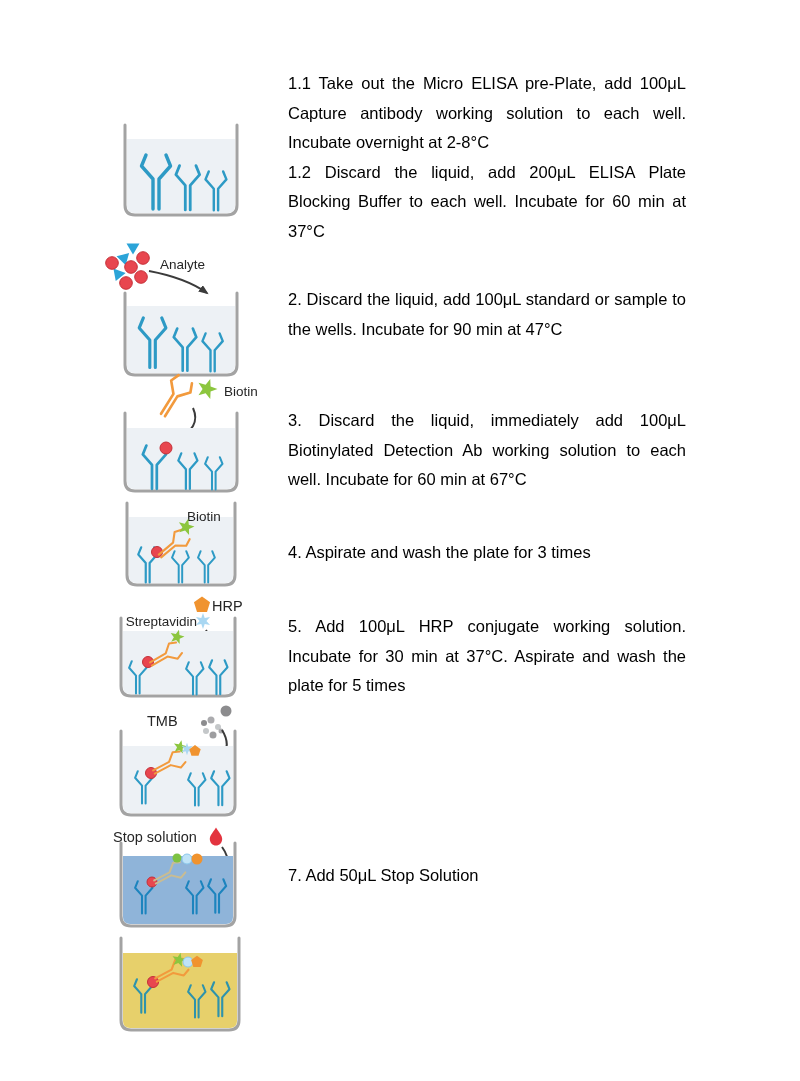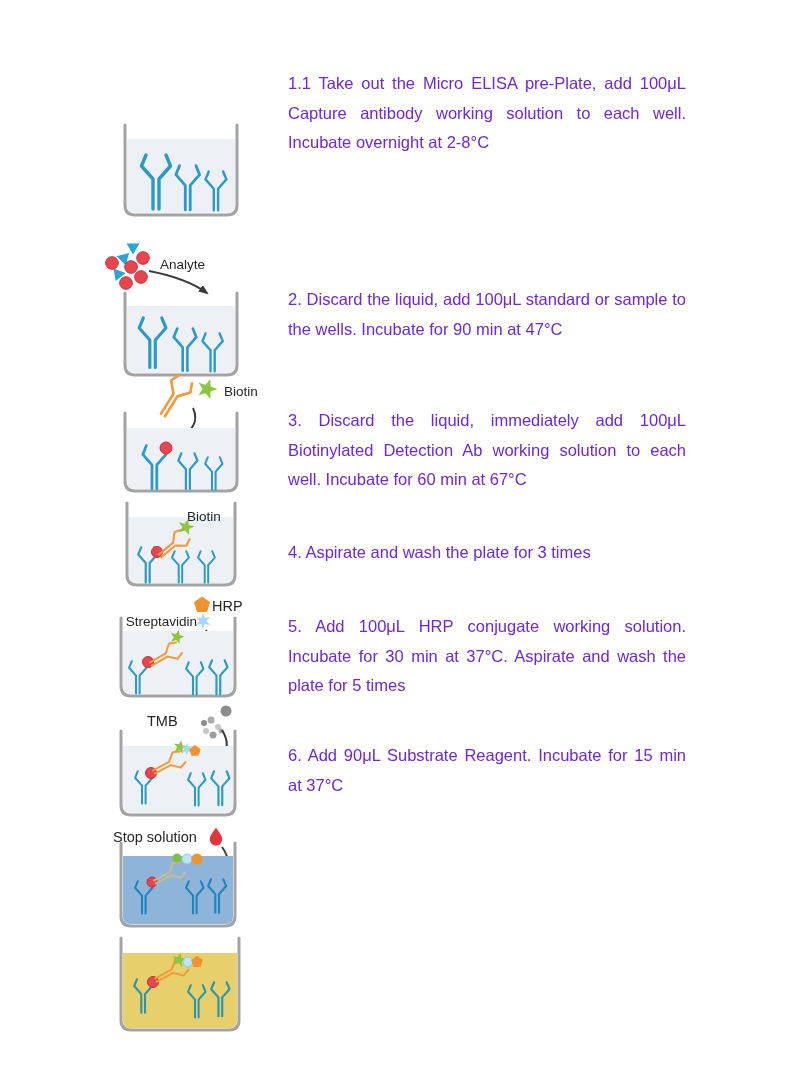--- a/index.html
+++ b/index.html
@@ -1,19 +1,19 @@
 <!DOCTYPE html>
 <html><head>
 <meta charset="utf-8">
 <style>
   html,body{margin:0;padding:0;background:#fff;}
   .page{position:relative;width:800px;height:1081px;background:#ffffff;
         font-family:"Liberation Sans",sans-serif;overflow:hidden;}
   .canvas{position:absolute;left:0;top:0;}
-  .step-text{position:absolute;left:288px;width:398px;color:#6d28d9;
+  .step-text{position:absolute;left:288px;width:398px;color:#000000;
              font-size:16.5px;line-height:29.5px;text-align:justify;}
   .step-text p{margin:0;}
   .canvas text{font-family:"Liberation Sans",sans-serif;fill:#262626;font-size:13.5px;}
   .canvas text.lg{font-size:14.5px;}
 </style>
 </head>
 <body>
 
 <div class="page">
 
@@ -155,30 +155,31 @@
     <use href="#star5" fill="#8cc63e" transform="translate(179,960) rotate(12) scale(0.75)"></use>
     <circle cx="188" cy="962" r="5" fill="#bfe3f7" stroke="#8cc8ec" stroke-width="1"></circle>
     <use href="#pent" fill="#f0932f" transform="translate(197,962) scale(0.62)"></use>
     <use href="#ab" stroke="#2e93ac" transform="translate(186,984) scale(0.6)"></use>
     <use href="#ab" stroke="#2e93ac" transform="translate(209,981) scale(0.63)"></use>
   </g>
 </svg>
 
 <div class="step-text" style="top:69px">
   <p>1.1 Take out the Micro ELISA pre-Plate, add 100μL Capture antibody working solution to each well. Incubate overnight at 2-8°C</p>
+  <p>1.2 Discard the liquid, add 200μL ELISA Plate Blocking Buffer to each well. Incubate for 60 min at 37°C</p>
 </div>
 <div class="step-text" style="top:285px">
   <p>2. Discard the liquid, add 100μL standard or sample to the wells. Incubate for 90 min at 47°C</p>
 </div>
 <div class="step-text" style="top:406px">
   <p>3. Discard the liquid, immediately add 100μL Biotinylated Detection Ab working solution to each well. Incubate for 60 min at 67°C</p>
 </div>
 <div class="step-text" style="top:538px">
   <p>4. Aspirate and wash the plate for 3 times</p>
 </div>
 <div class="step-text" style="top:612px">
   <p>5. Add 100μL HRP conjugate working solution. Incubate for 30 min at 37°C. Aspirate and wash the plate for 5 times</p>
 </div>
-<div class="step-text" style="top:741px">
-  <p>6. Add 90μL Substrate Reagent. Incubate for 15 min at 37°C</p>
+<div class="step-text" style="top:861px">
+  <p>7. Add 50μL Stop Solution</p>
 </div>
 
 </div>
 
 </body></html>

